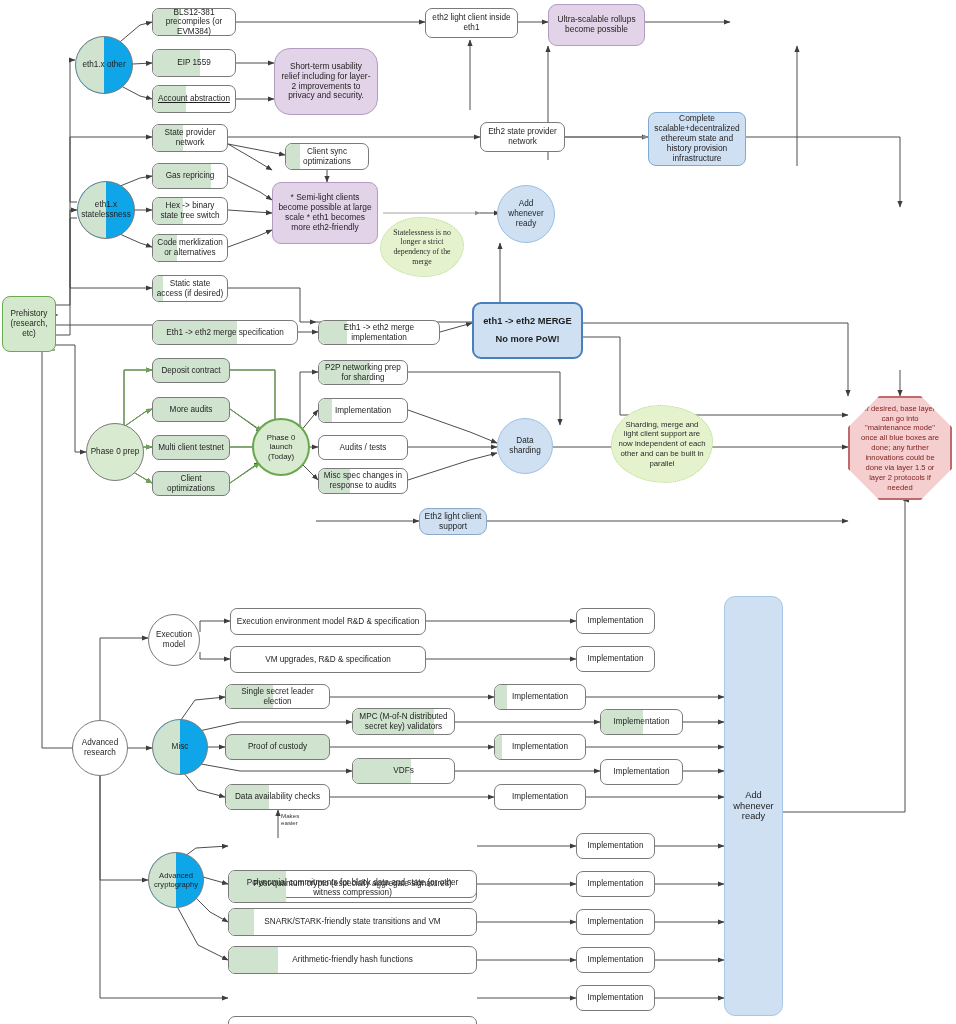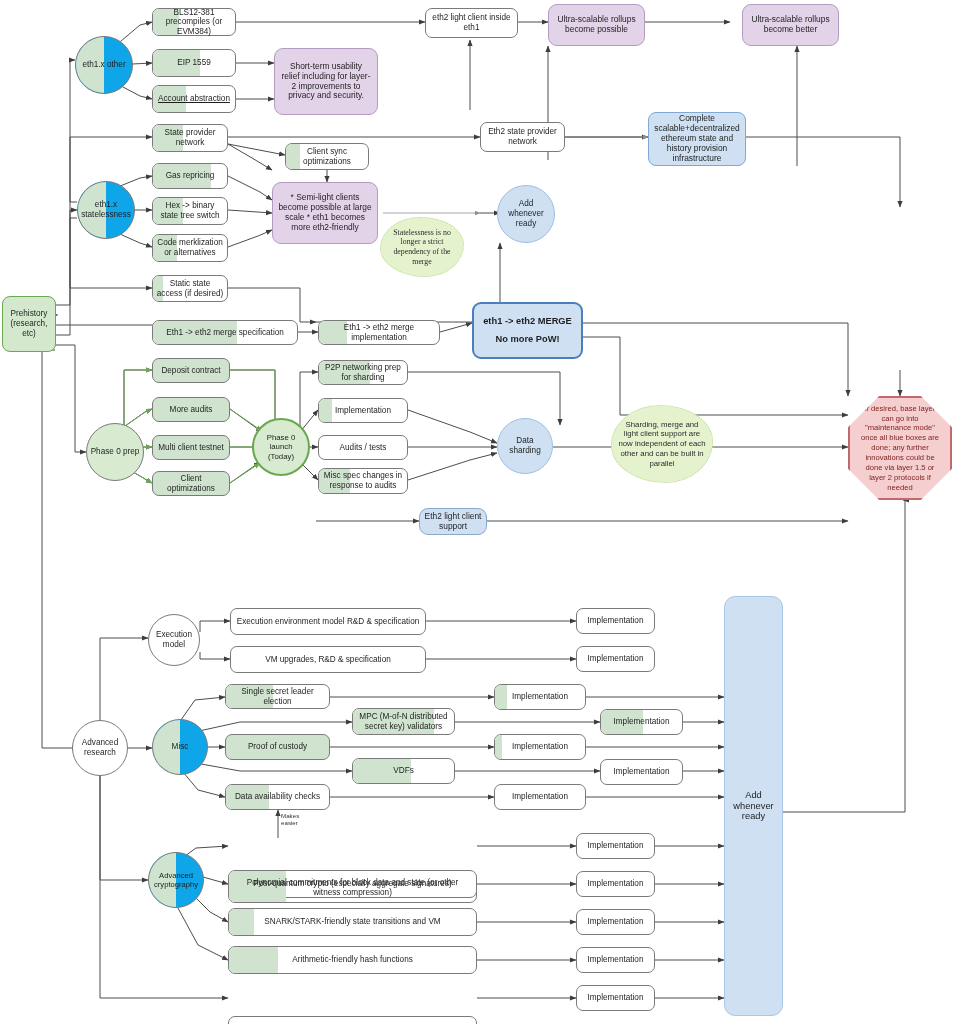--- a/index.html
+++ b/index.html
@@ -231,32 +231,29 @@
   <div class="node rect prog" style="left:152px;top:8px;width:84px;height:28px;--p:32%;">
     <span class="lbl">BLS12-381 precompiles (or EVM384)</span>
   </div>
   <div class="node rect prog" style="left:152px;top:49px;width:84px;height:28px;--p:57%;">
     <span class="lbl">EIP 1559</span>
   </div>
   <div class="node rect prog" style="left:152px;top:85px;width:84px;height:28px;text-decoration:underline;--p:40%;">
     <span class="lbl">Account abstraction</span>
   </div>
 
-  <div class="node purple" style="left:274px;top:48px;width:104px;height:67px;padding:3px 5px;">
+  <div class="node purple" style="left:274px;top:48px;width:104px;height:67px;padding:3px 5px;border-radius:16px;">
     <span>Short-term usability relief including for layer-2 improvements to privacy and security.</span>
   </div>
 
   <div class="node rect" style="left:425px;top:8px;width:93px;height:30px;">
     <span class="lbl">eth2 light client inside eth1</span>
   </div>
   <div class="node purple" style="left:548px;top:4px;width:97px;height:42px;">
     <span>Ultra-scalable rollups become possible</span>
-  </div>
-  <div class="node purple" style="left:742px;top:4px;width:97px;height:42px;">
-    <span>Ultra-scalable rollups become better</span>
   </div>
 
   <div class="circ" style="left:77px;top:181px;width:58px;height:58px;">
     <span class="half"></span>
     <span class="lbl">eth1.x statelessness</span>
   </div>
 
   <div class="node rect prog" style="left:152px;top:124px;width:76px;height:28px;--p:40%;">
     <span class="lbl">State provider network</span>
   </div>

